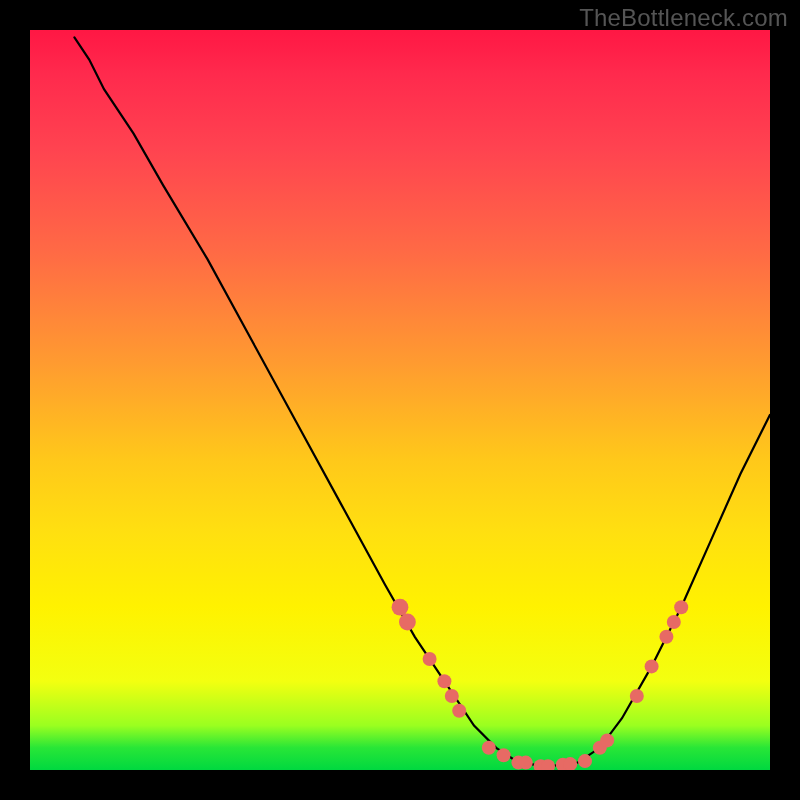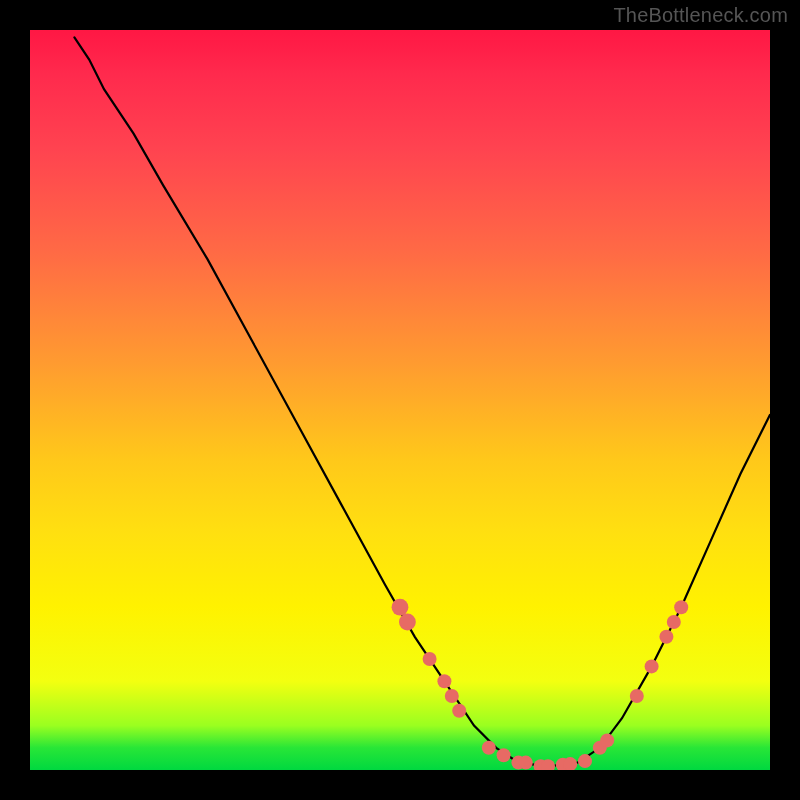--- a/index.html
+++ b/index.html
@@ -15,21 +15,21 @@
     position: relative;
     width: 800px;
     height: 800px;
     background: #000;
   }
   .watermark {
     position: absolute;
     top: 4px;
     right: 12px;
     color: #555;
-    font-size: 20px;
+    font-size: 24px;
     font-weight: 500;
     letter-spacing: 0.2px;
     z-index: 10;
   }
   .plot {
     position: absolute;
     top: 30px;
     left: 30px;
     width: 740px;
     height: 740px;

